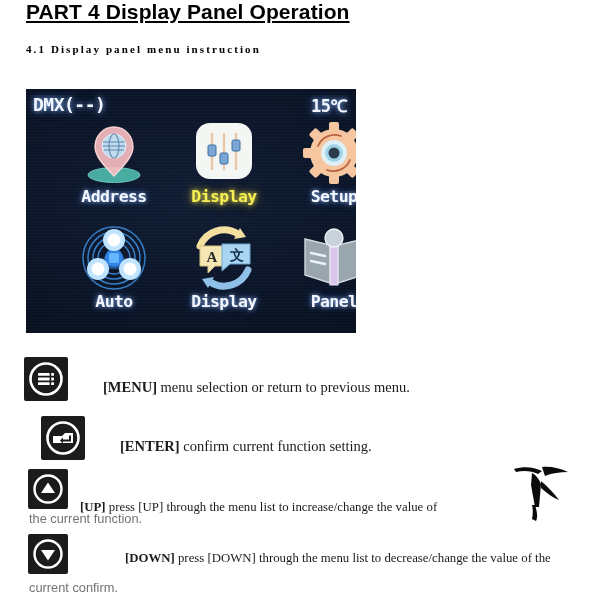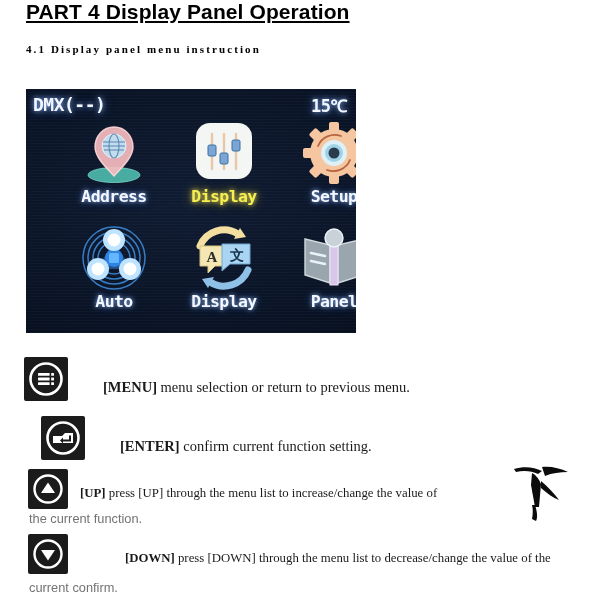--- a/index.html
+++ b/index.html
@@ -145,21 +145,21 @@
 
   .row-menu .btn-text, .row-enter .btn-text {
     font-size: 14.5px;
     margin-left: 35px;
     margin-top: 22px;
     white-space: nowrap;
   }
   .row-up .btn-text {
     font-size: 12.8px;
     margin-left: 12px;
-    margin-top: 11px;
+    margin-top: 25px;
     line-height: 26px;
   }
   .row-down .btn-text {
     font-size: 12.8px;
     margin-left: 20px;
     margin-top: 11px;
     line-height: 26px;
     text-align: justify;
     text-align-last: left;
   }

